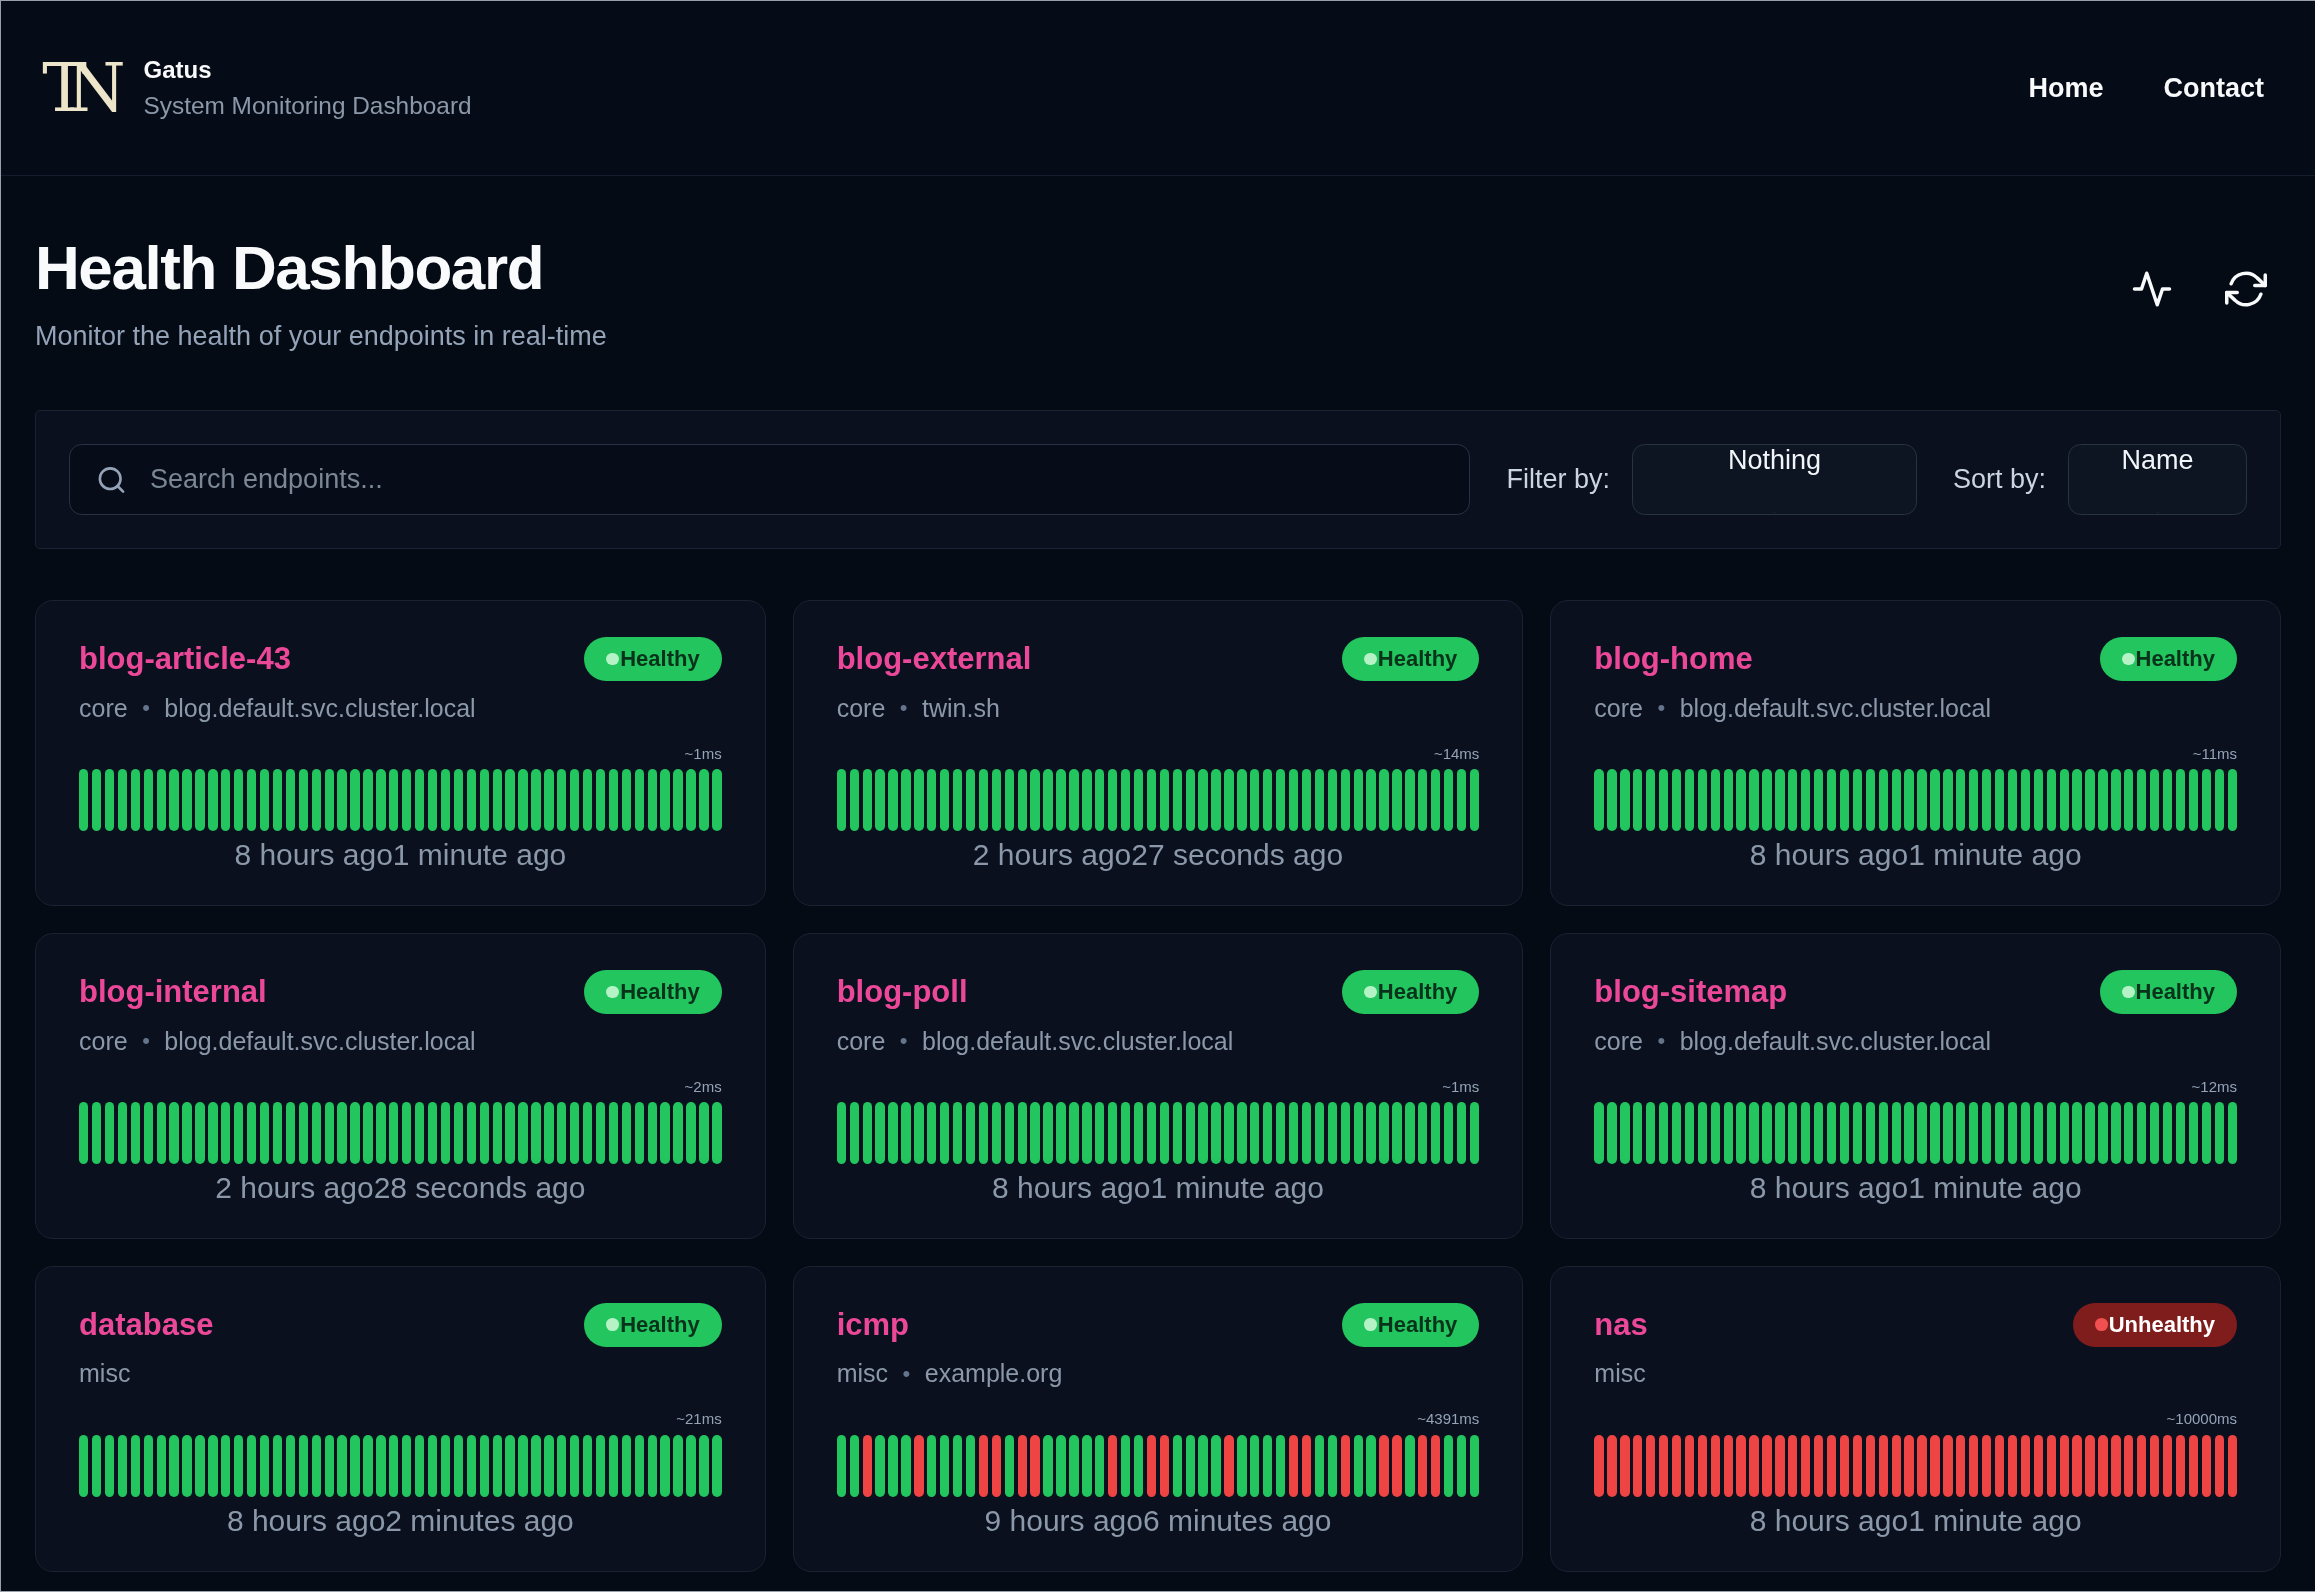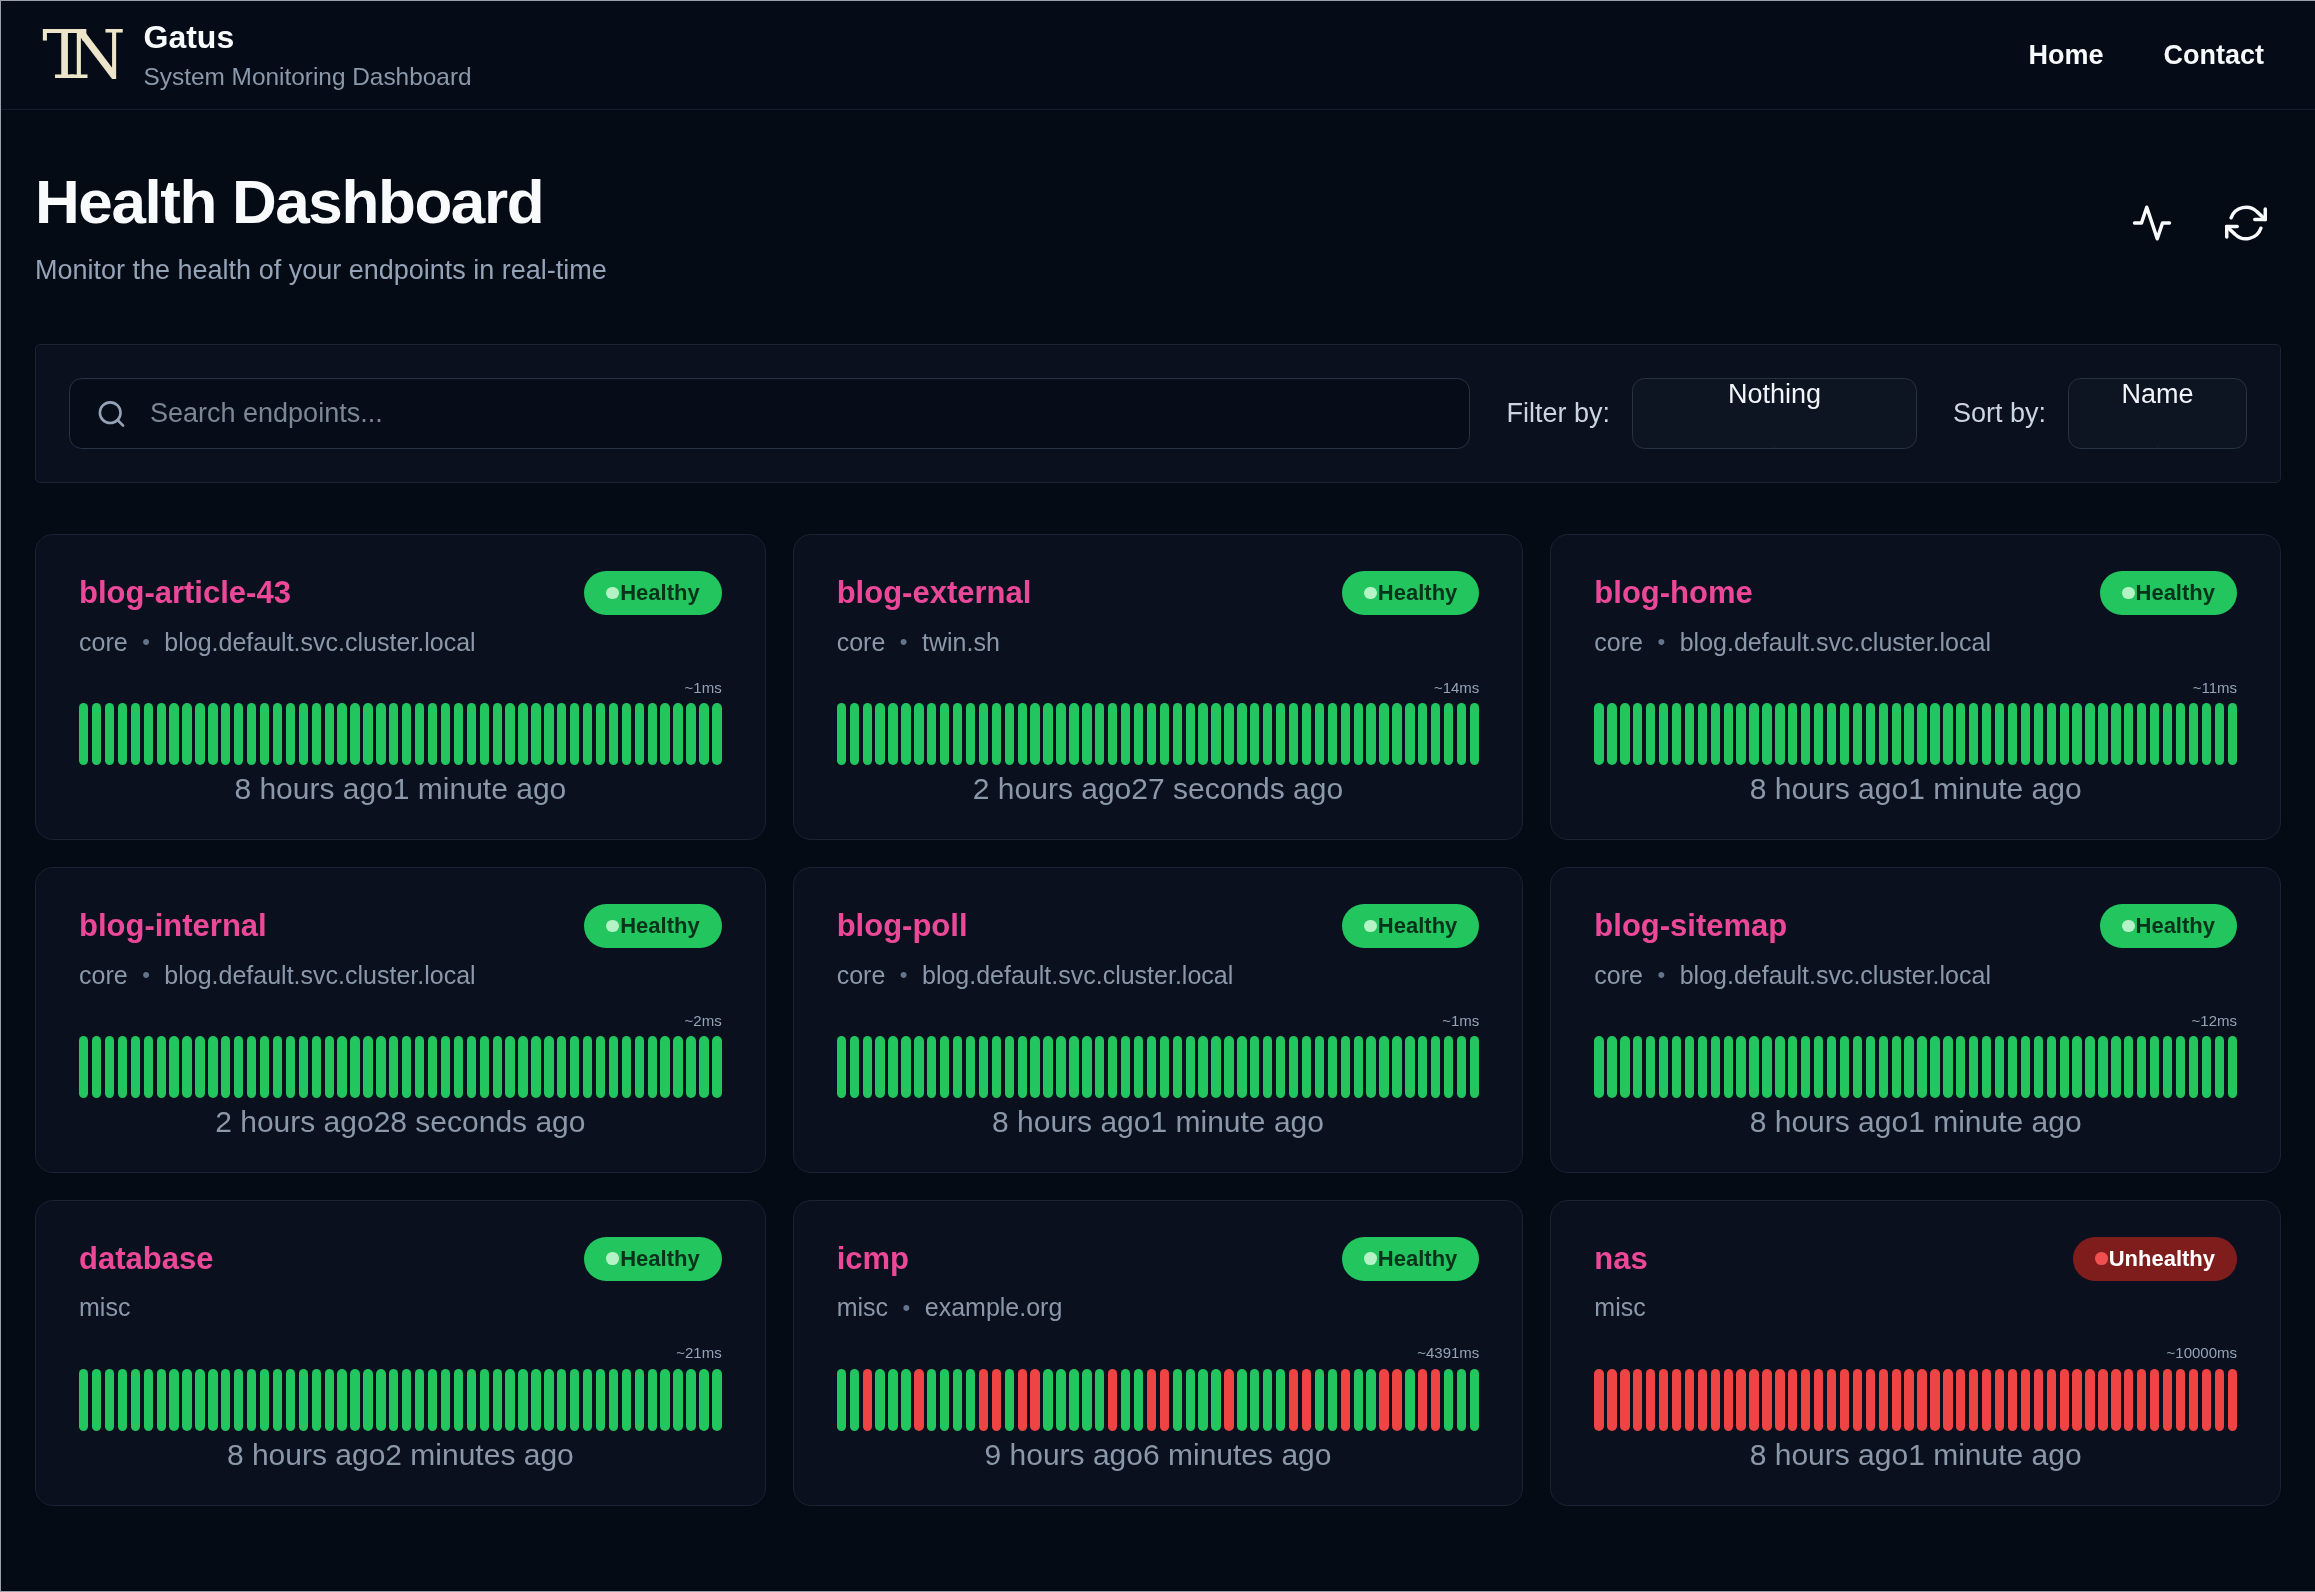--- a/index.html
+++ b/index.html
@@ -19,39 +19,39 @@
     --badge-unhealthy-bg: #7f1d1d;
     --badge-unhealthy-text: #ffffff;
     --logo: #ece5c9;
     --card-bg: #0a101d;
     --card-border: #1a2334;
     --muted: #8b98a9;
   }
 
   
   header {
-    height: 109px;
+    height: 175px;
     display: flex;
     align-items: center;
     justify-content: space-between;
     padding: 0 51px 0 45px;
     background: #060c17;
     border-bottom: 1.8px solid #141d2e;
   }
   .brand { display: flex; align-items: center; }
   .logo {
     width: 74px; height: 74px; margin-right: 23.5px;
     display: flex; align-items: center; justify-content: center;
     font-family: "DejaVu Serif", serif;
     font-size: 67px; line-height: 1;
     color: var(--logo);
     letter-spacing: -20px;
     padding-right: 18px;
   }
-  .brand-name { font-size: 32px; font-weight: 700; color: #f8fafc; }
+  .brand-name { font-size: 24px; font-weight: 700; color: #f8fafc; }
   .brand-sub { font-size: 24.4px; color: var(--muted); margin-top: 7.2px; }
   nav { display: flex; gap: 60px; }
   nav a { color: #f8fafc; font-size: 27px; font-weight: 600; text-decoration: none; cursor: pointer; }
 
   
   main { padding: 0 34px; }
   .page-head { display: flex; justify-content: space-between; align-items: flex-start; margin-top: 56px; }
   h1 { font-size: 62px; font-weight: 700; letter-spacing: -1.4px; color: #f8fafc; }
   .page-sub { font-size: 27px; color: #94a3b8; margin-top: 18px; }
   .page-actions { display: flex; gap: 52px; padding-top: 36px; padding-right: 14.5px; }

